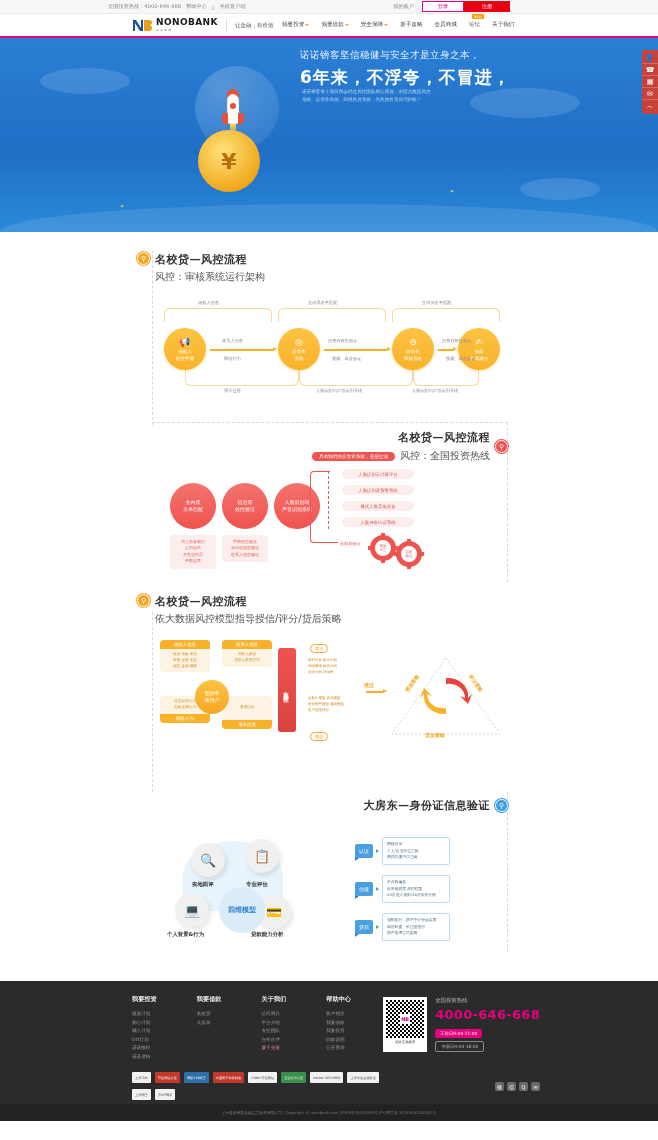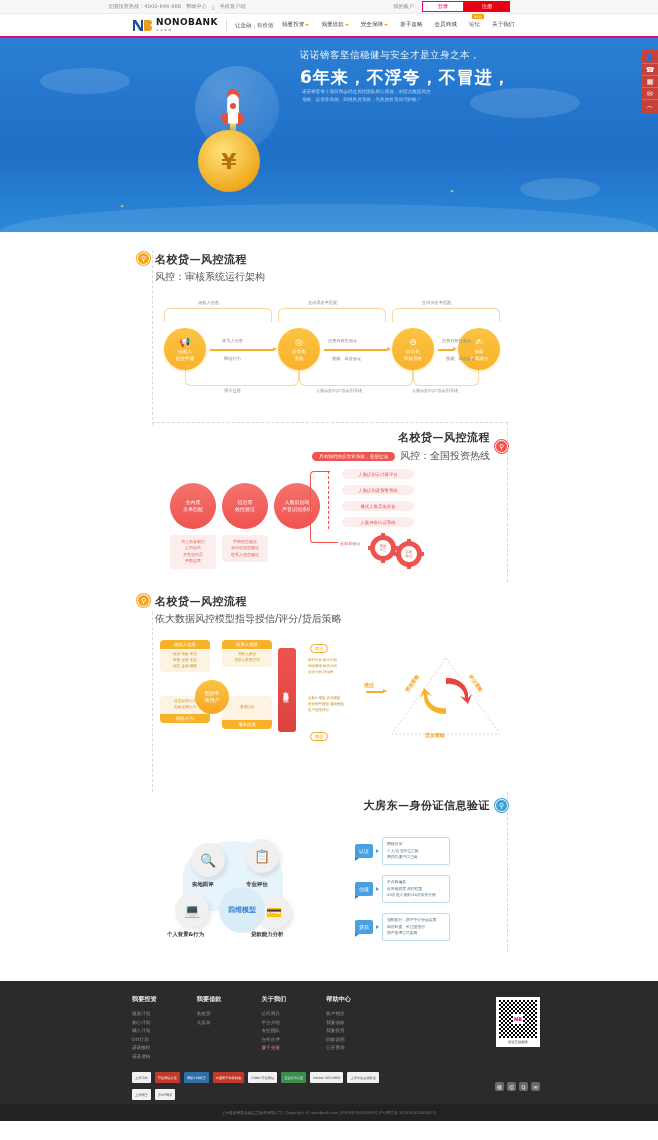--- a/index.html
+++ b/index.html
@@ -582,20 +582,26 @@
     </div>
   </div>
 
   <div class="fright">
     <div class="qr">
       <div class="code">
         <div class="ctr">NB</div>
       </div>
       <div class="cap">诺诺在线服务</div>
     </div>
+    <div>
+      <div class="hot-l">全国投资热线</div>
+      <div class="hot-n">4000-646-668</div>
+      <div class="hot-b1">工作日9:00-21:00</div><br>
+      <div class="hot-b2">节假日9:00-18:00</div>
+    </div>
   </div>
 
   <div class="certs">
     <div class="cert">上海工商</div>
     <div class="cert red">可信网站认证</div>
     <div class="cert blue">网络110报警</div>
     <div class="cert red">中国电子商务协会</div>
     <div class="cert">CNNIC可信网站</div>
     <div class="cert green">安全联盟认证</div>
     <div class="cert">Norton SECURED</div>

